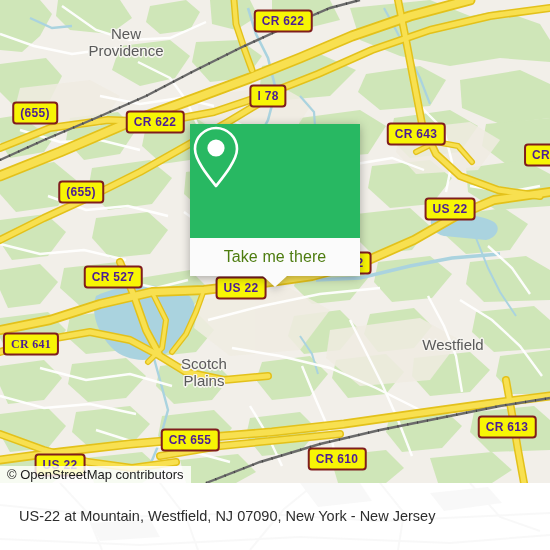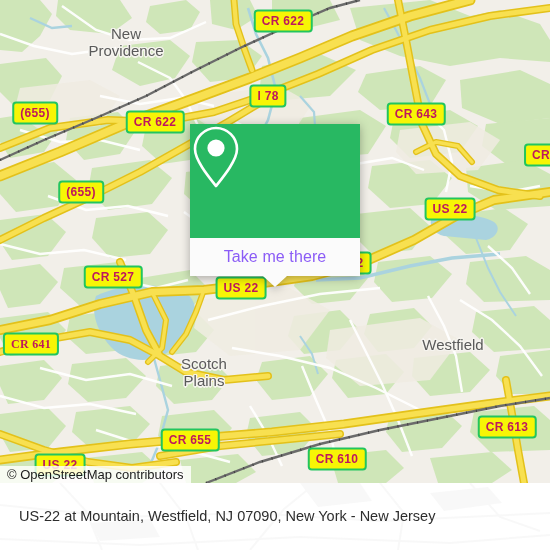--- a/index.html
+++ b/index.html
@@ -14,23 +14,23 @@
   #map{
     position:absolute;left:0;top:0;width:550px;height:483px;
     background:#f2efe9;overflow:hidden;
   }
   #map svg{position:absolute;left:0;top:0;}
 
   
   .shield{
     position:absolute;
     background:#f7f505;
-    border:2px solid #22c55e;
+    border:2px solid #7f1d1d;
     border-radius:4px;
-    color:#be185d;
+    color:#4c1d95;
     font-weight:bold;
     font-size:12px;
     letter-spacing:0.3px;
     line-height:1;
     padding:3px 6px 4px 6px;
     white-space:nowrap;
     font-family:"Liberation Sans", sans-serif;
     transform:translate(-50%,-50%);
     box-sizing:border-box;
   }
@@ -60,21 +60,21 @@
     height:114px;
     background:#28b862;
     display:flex;align-items:center;justify-content:center;
   }
   #callout-body{
     background:#fbfbfb;
     height:38px;
     display:flex;align-items:center;justify-content:center;
   }
   #callout-label{
-    color:#8b5cf6;font-size:16px;letter-spacing:.1px;
+    color:#4d7c0f;font-size:16px;letter-spacing:.1px;
   }
   #callout-tail{
     width:0;height:0;margin:0 auto;
     border-left:12px solid transparent;
     border-right:12px solid transparent;
     border-top:11px solid #fbfbfb;
   }
 
   
   #attribution{
@@ -293,21 +293,21 @@
         <path d="M0,160 L44,140 L96,118 L146,96 L192,72 L240,48 L288,26 L330,8 L360,0" stroke="#6b6b6b" stroke-width="2.4" fill="none"></path>
         <path d="M0,160 L44,140 L96,118 L146,96 L192,72 L240,48 L288,26 L330,8 L360,0" stroke="#3f3f3f" stroke-width="2.4" stroke-dasharray="1 9" fill="none"></path>
         <path d="M206,483 L260,462 L320,444 L380,430 L440,418 L500,406 L550,398" stroke="#6b6b6b" stroke-width="2.4" fill="none"></path>
         <path d="M206,483 L260,462 L320,444 L380,430 L440,418 L500,406 L550,398" stroke="#3f3f3f" stroke-width="2.4" stroke-dasharray="1 9" fill="none"></path>
       </g>
     </svg>
 
     <div id="shield-layer">
         <div class="shield" style="left: 283px; top: 21px;">CR 622</div>
         <div class="shield" style="left: 268px; top: 96px;">I 78</div>
-        <div class="shield" style="left: 416px; top: 114px;">CR 643</div>
+        <div class="shield" style="left: 416px; top: 134px;">CR 643</div>
         <div class="shield" style="left: 35px; top: 113px;">(655)</div>
         <div class="shield" style="left: 155px; top: 122px;">CR 622</div>
         <div class="shield" style="left: 541px; top: 155px;">CR</div>
         <div class="shield" style="left: 81px; top: 192px;">(655)</div>
         <div class="shield" style="left: 450px; top: 209px;">US 22</div>
         <div class="shield" style="left: 346px; top: 263px;">US 22</div>
         <div class="shield" style="left: 113px; top: 277px;">CR 527</div>
         <div class="shield" style="left: 241px; top: 288px;">US 22</div>
         <div class="shield" style="left: 31px; top: 344px; font-family: Liberation Serif, serif;">CR 641</div>
         <div class="shield" style="left: 190px; top: 440px;">CR 655</div>

